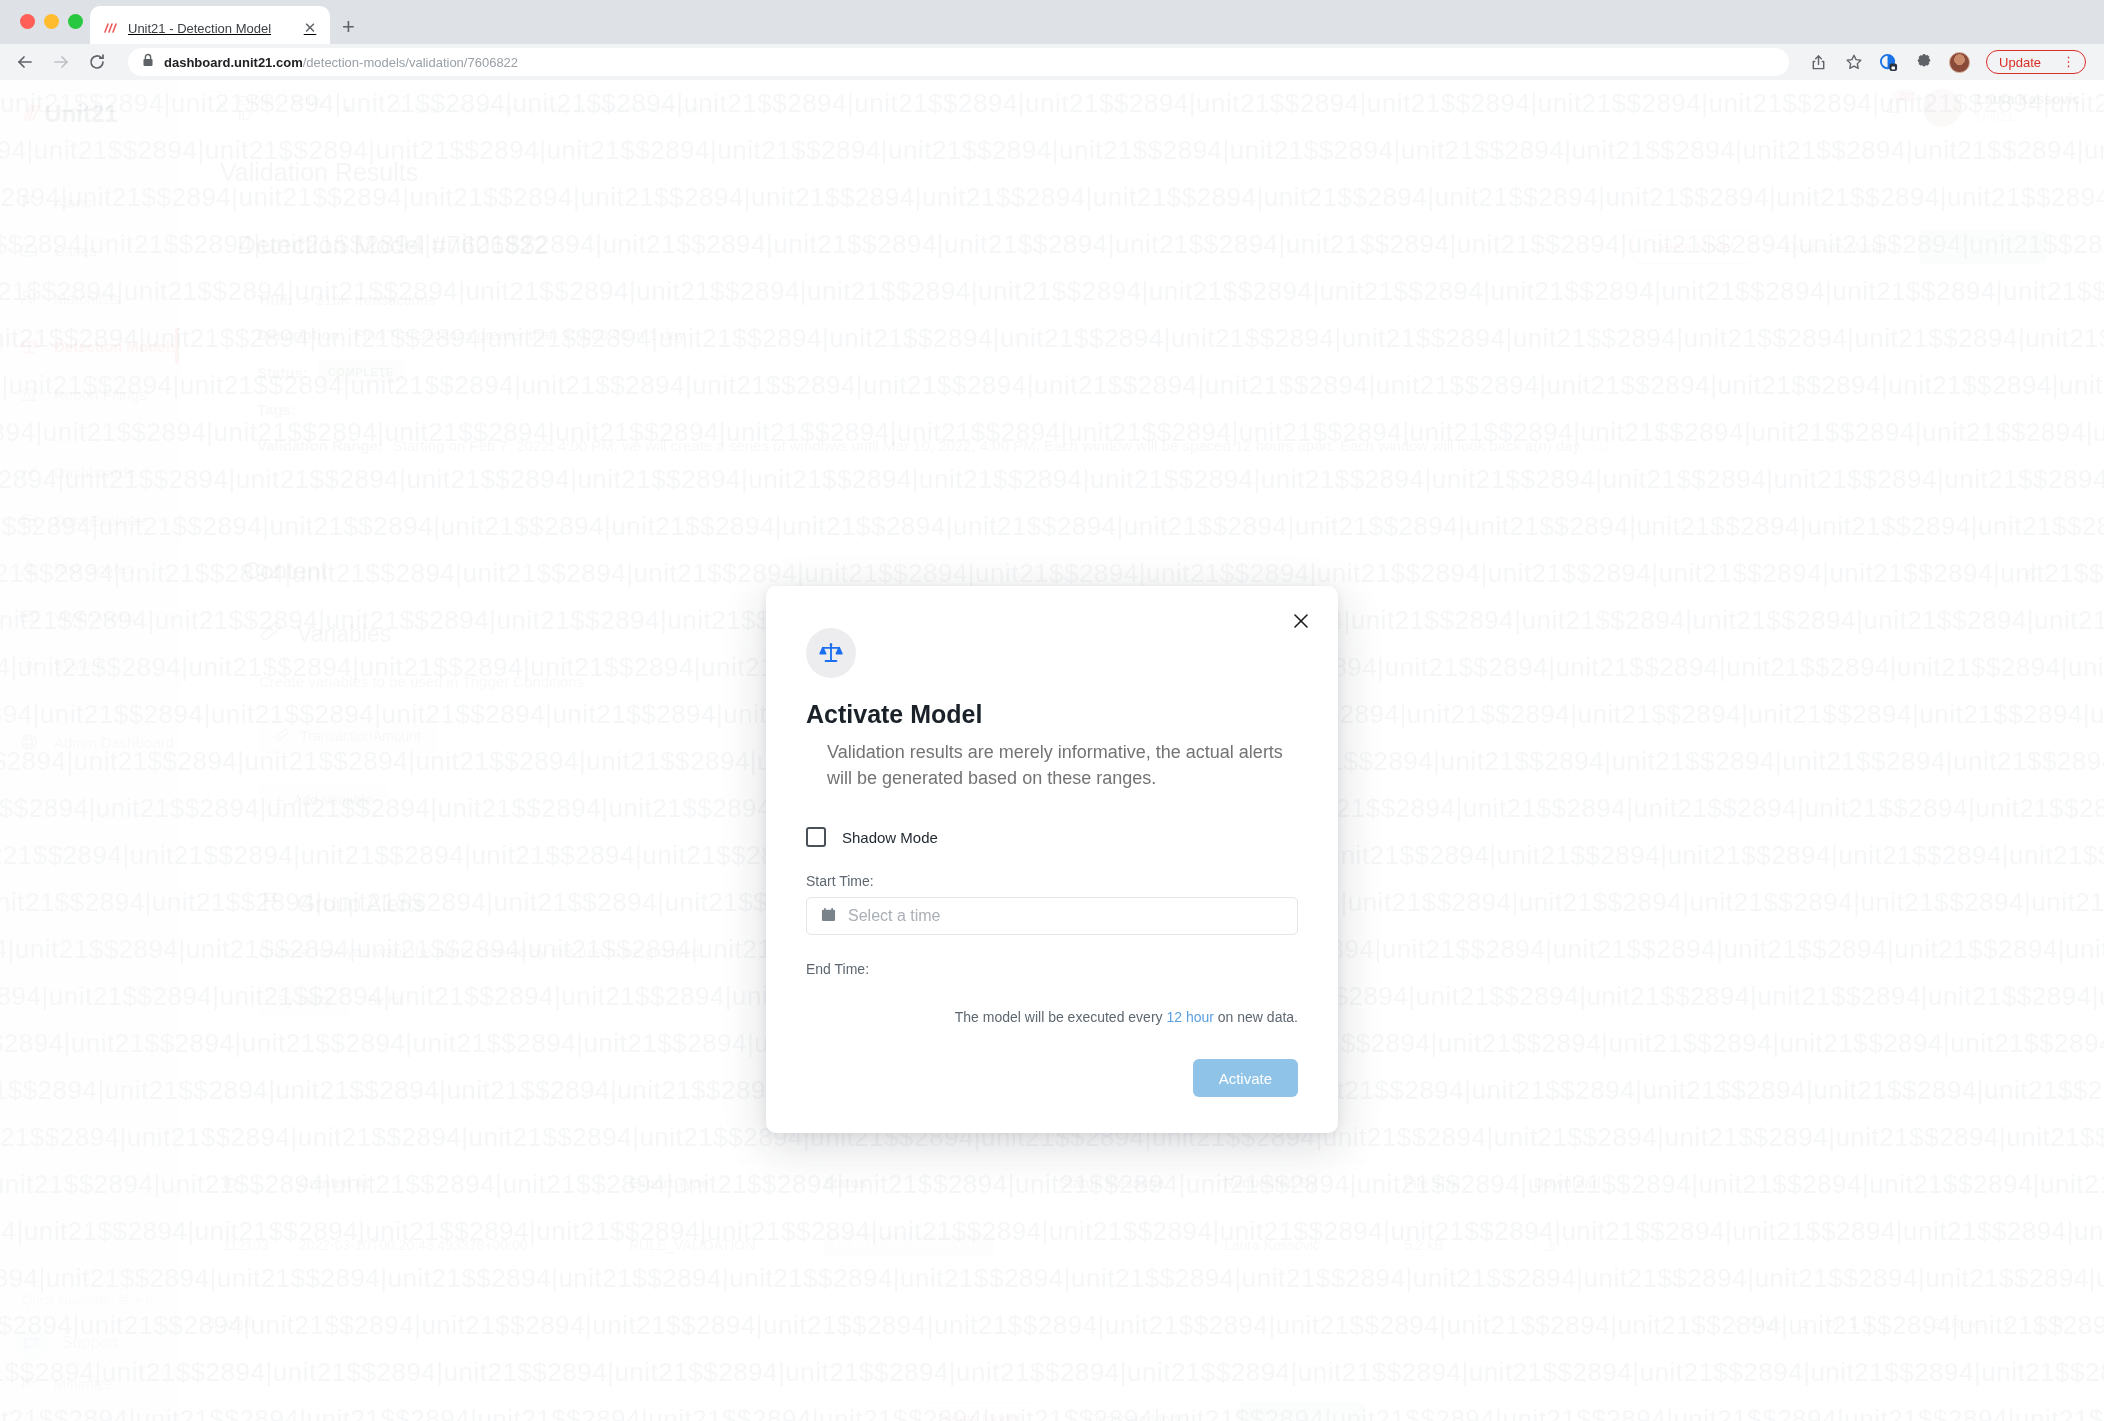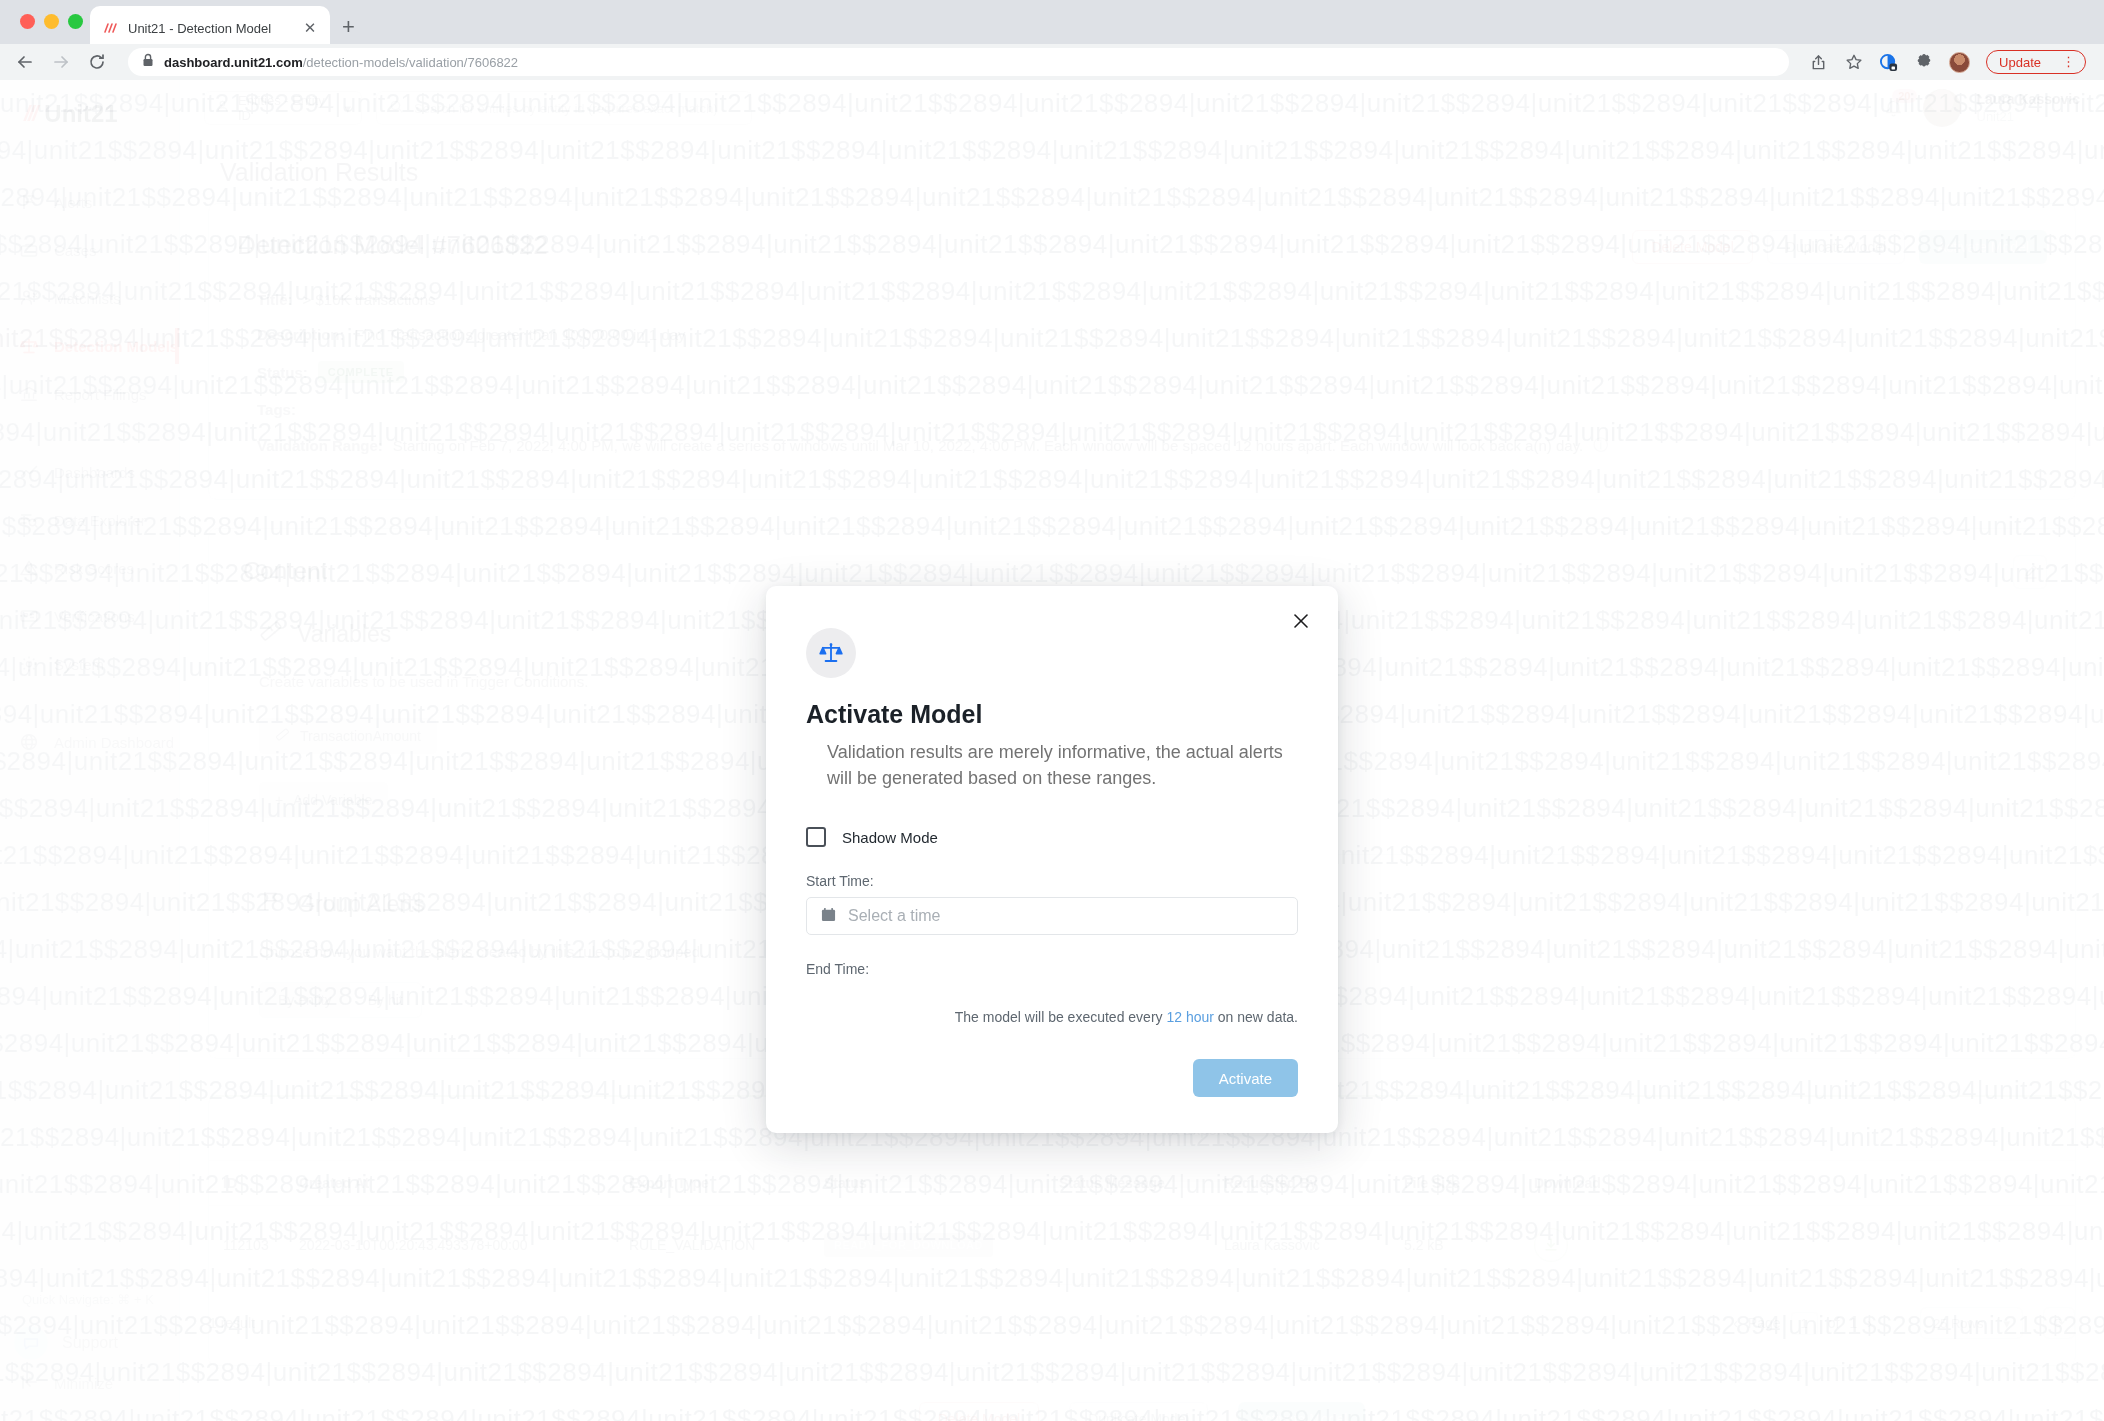--- a/index.html
+++ b/index.html
@@ -13,21 +13,21 @@
   .browser-chrome { width: 2104px; height: 80px; background: #dee1e6; position: relative; }
   .traffic-lights { position: absolute; left: 20px; top: 14px; display: flex; gap: 9px; }
   .tl { width: 15px; height: 15px; border-radius: 50%; }
   .tl.red { background: #ff5f57; }
   .tl.yellow { background: #febc2e; }
   .tl.green { background: #28c840; }
 
   .tab-strip { position: absolute; left: 90px; top: 6px; display: flex; align-items: center; }
   .tab {
     width: 240px; height: 44px; background: #fff; border-radius: 10px 10px 0 0;
-    display: flex; align-items: center; padding: 0 12px; gap: 10px; position: relative;
+    display: flex; align-items: center; padding: 0 12px; gap: 10px; position: relative; text-decoration: underline;
   }
   .tab-fav { width: 16px; height: 16px; display:flex; align-items:center; justify-content:center; }
   .tab-fav svg { display:block; }
   .tab-title { font-size: 13px; color: #3c4043; white-space: nowrap; overflow: hidden;
                text-overflow: ellipsis; flex: 1; }
   .tab-close { width: 16px; height: 16px; color: #5f6368; display:flex; align-items:center; justify-content:center; font-size: 15px; }
   .new-tab { margin-left: 12px; font-size: 22px; color: #5f6368; line-height: 1; padding-bottom: 3px; }
 
   .toolbar { position: absolute; left: 0; top: 44px; width: 2104px; height: 36px;
              background: #f1f3f4; display: flex; align-items: center; padding: 0 14px; gap: 14px; }

